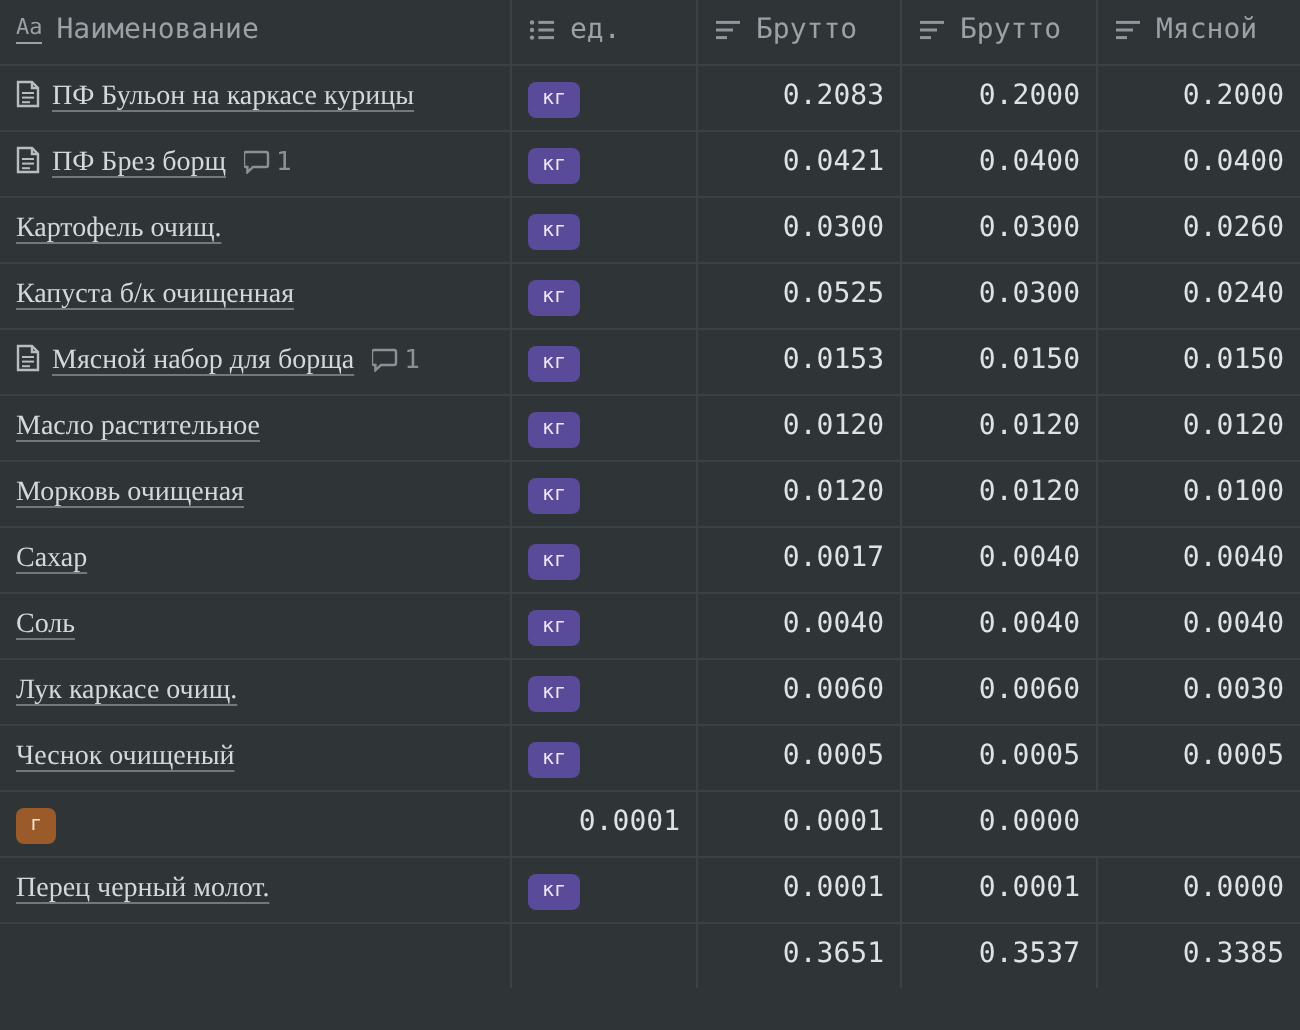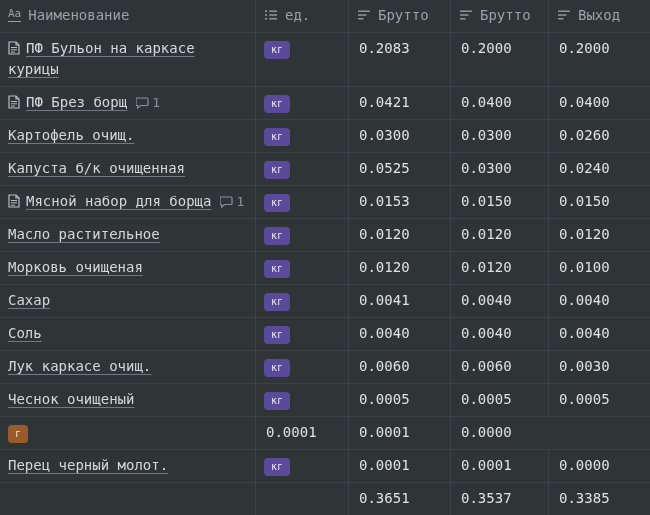--- a/index.html
+++ b/index.html
@@ -34,38 +34,39 @@
   }
   
   .name-cell{color:var(--link-text,#d5d8db);}
   .page-icon{display:inline-block;vertical-align:-2px;margin-right:6px;}
   .name-link{
     text-decoration:underline;
     text-decoration-color:var(--underline,#72787d);
     text-decoration-thickness:1px;
     text-underline-offset:3px;
     cursor:pointer;
+    font-family:Liberation Serif, serif;
   }
   .comment-chip{
     display:inline-block;white-space:nowrap;margin-left:9px;
     color:var(--muted,#8b9196);font-size:13px;cursor:pointer;
   }
   .comment-chip svg{vertical-align:-2px;margin-right:3px;}
   
   .unit-badge{
     display:inline-block;
     font-size:10px;line-height:16px;
     padding:1px 7px;border-radius:4px;
     color:var(--badge-text,#ebe7f5);
     cursor:pointer;
   }
   .unit-badge.purple{background:var(--badge-kg-bg,#5a4a9a);}
   .unit-badge.orange{background:var(--badge-g-bg,#9a5a2a);color:var(--badge-g-text,#f3e4d2);}
   
-  .num-cell{color:var(--cell-text,#dfe2e4);padding-left:10px;cursor:text;}
+  .num-cell{color:var(--cell-text,#dfe2e4);padding-left:10px;cursor:text;text-align:right;}
   .totals .num-cell{color:var(--cell-text,#dfe2e4);}
   .totals{border-bottom:none;}
   .totals .cell{min-height:32px;}
   svg line, svg path, svg rect, svg circle{vector-effect:non-scaling-stroke;}
 </style>
 </head>
 <body>
 
 <div class="table">
 
@@ -100,21 +101,21 @@
         <line x1="1" y1="10.8" x2="6.5" y2="10.8" stroke="#9ba1a6" stroke-width="1.5"></line>
       </svg>
       <span>Брутто</span>
     </div>
     <div class="cell">
       <svg class="hicon" width="14" height="14" viewBox="0 0 14 14">
         <line x1="1" y1="3.2" x2="13" y2="3.2" stroke="#9ba1a6" stroke-width="1.5"></line>
         <line x1="1" y1="7" x2="9.5" y2="7" stroke="#9ba1a6" stroke-width="1.5"></line>
         <line x1="1" y1="10.8" x2="6.5" y2="10.8" stroke="#9ba1a6" stroke-width="1.5"></line>
       </svg>
-      <span>Выход</span>
+      <span>Мясной</span>
     </div>
   </div>
 
   <div id="rows">
   <div class="grid-row">
     <div class="cell name-cell">
       <svg class="page-icon" width="12" height="14" viewBox="0 0 12 14">
         <path d="M1 1 h7 l3 3 v9 h-10 z" fill="none" stroke="#b8bdc1" stroke-width="1.2"></path>
         <path d="M8 1 v3 h3" fill="none" stroke="#b8bdc1" stroke-width="1.2"></path>
         <line x1="3" y1="6.5" x2="9" y2="6.5" stroke="#b8bdc1" stroke-width="1"></line>
@@ -218,21 +219,21 @@
     <div class="cell num-cell">0.0100</div>
   </div>
 
   <div class="grid-row">
     <div class="cell name-cell">
       <span class="name-link">Сахар</span>
     </div>
     <div class="cell">
       <span class="unit-badge purple">кг</span>
     </div>
-    <div class="cell num-cell">0.0041</div>
+    <div class="cell num-cell">0.0017</div>
     <div class="cell num-cell">0.0040</div>
     <div class="cell num-cell">0.0040</div>
   </div>
 
   <div class="grid-row">
     <div class="cell name-cell">
       <span class="name-link">Соль</span>
     </div>
     <div class="cell">
       <span class="unit-badge purple">кг</span>

